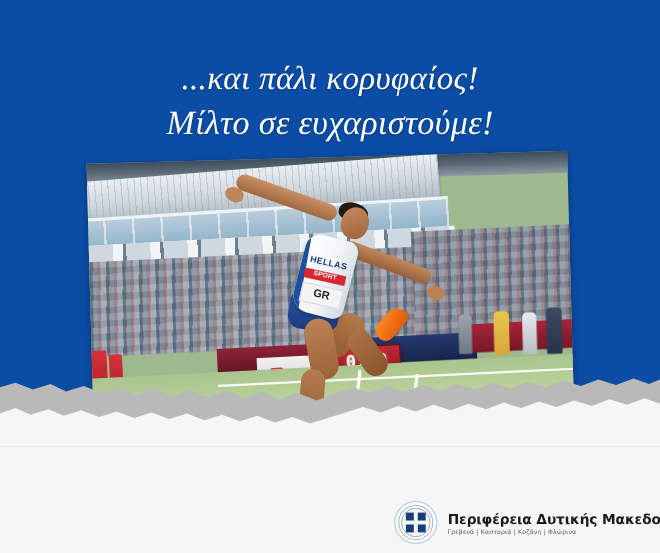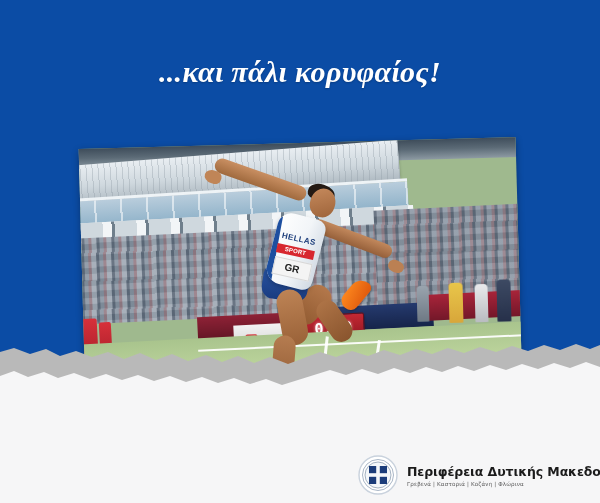--- a/index.html
+++ b/index.html
@@ -34,21 +34,21 @@
 
   
   .headline {
     position: absolute;
     left: 0;
     top: 52px;
     width: 600px;
     text-align: center;
     color: #ffffff;
     font-family: "Liberation Serif", "DejaVu Serif", serif;
-    font-weight: bold;
+    font-weight: normal;
     font-style: italic;
     font-size: 30px;
     line-height: 40px;
     letter-spacing: 0.3px;
     text-shadow: 0 1px 2px rgba(0,0,0,0.22);
     z-index: 6;
   }
   .headline-line { display: block; white-space: nowrap; }
   .headline-line-2 { font-size: 31px; }
 
@@ -447,20 +447,21 @@
 </style>
 </head>
 <body>
 
 <div id="card">
 
   <div class="blue-panel"></div>
 
   <div class="headline">
     <span class="headline-line headline-line-1">...και πάλι κορυφαίος!</span>
+    <span class="headline-line headline-line-2">Μίλτο σε ευχαριστούμε!</span>
   </div>
 
   <div class="photo-wrap">
     <div class="photo">
 
       <div class="ph-sky"></div>
       <div class="ph-roof">
         <div class="ph-roof-ribs"></div>
       </div>
       <div class="ph-glass">

